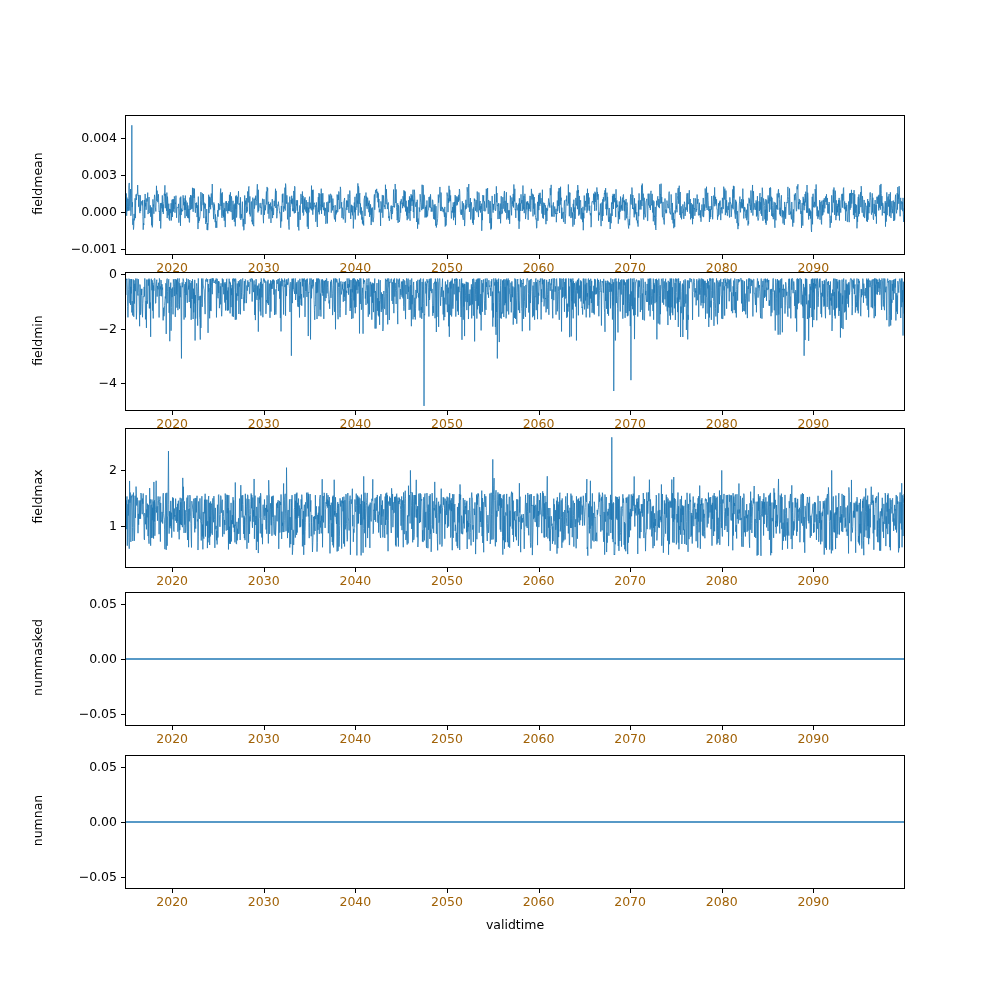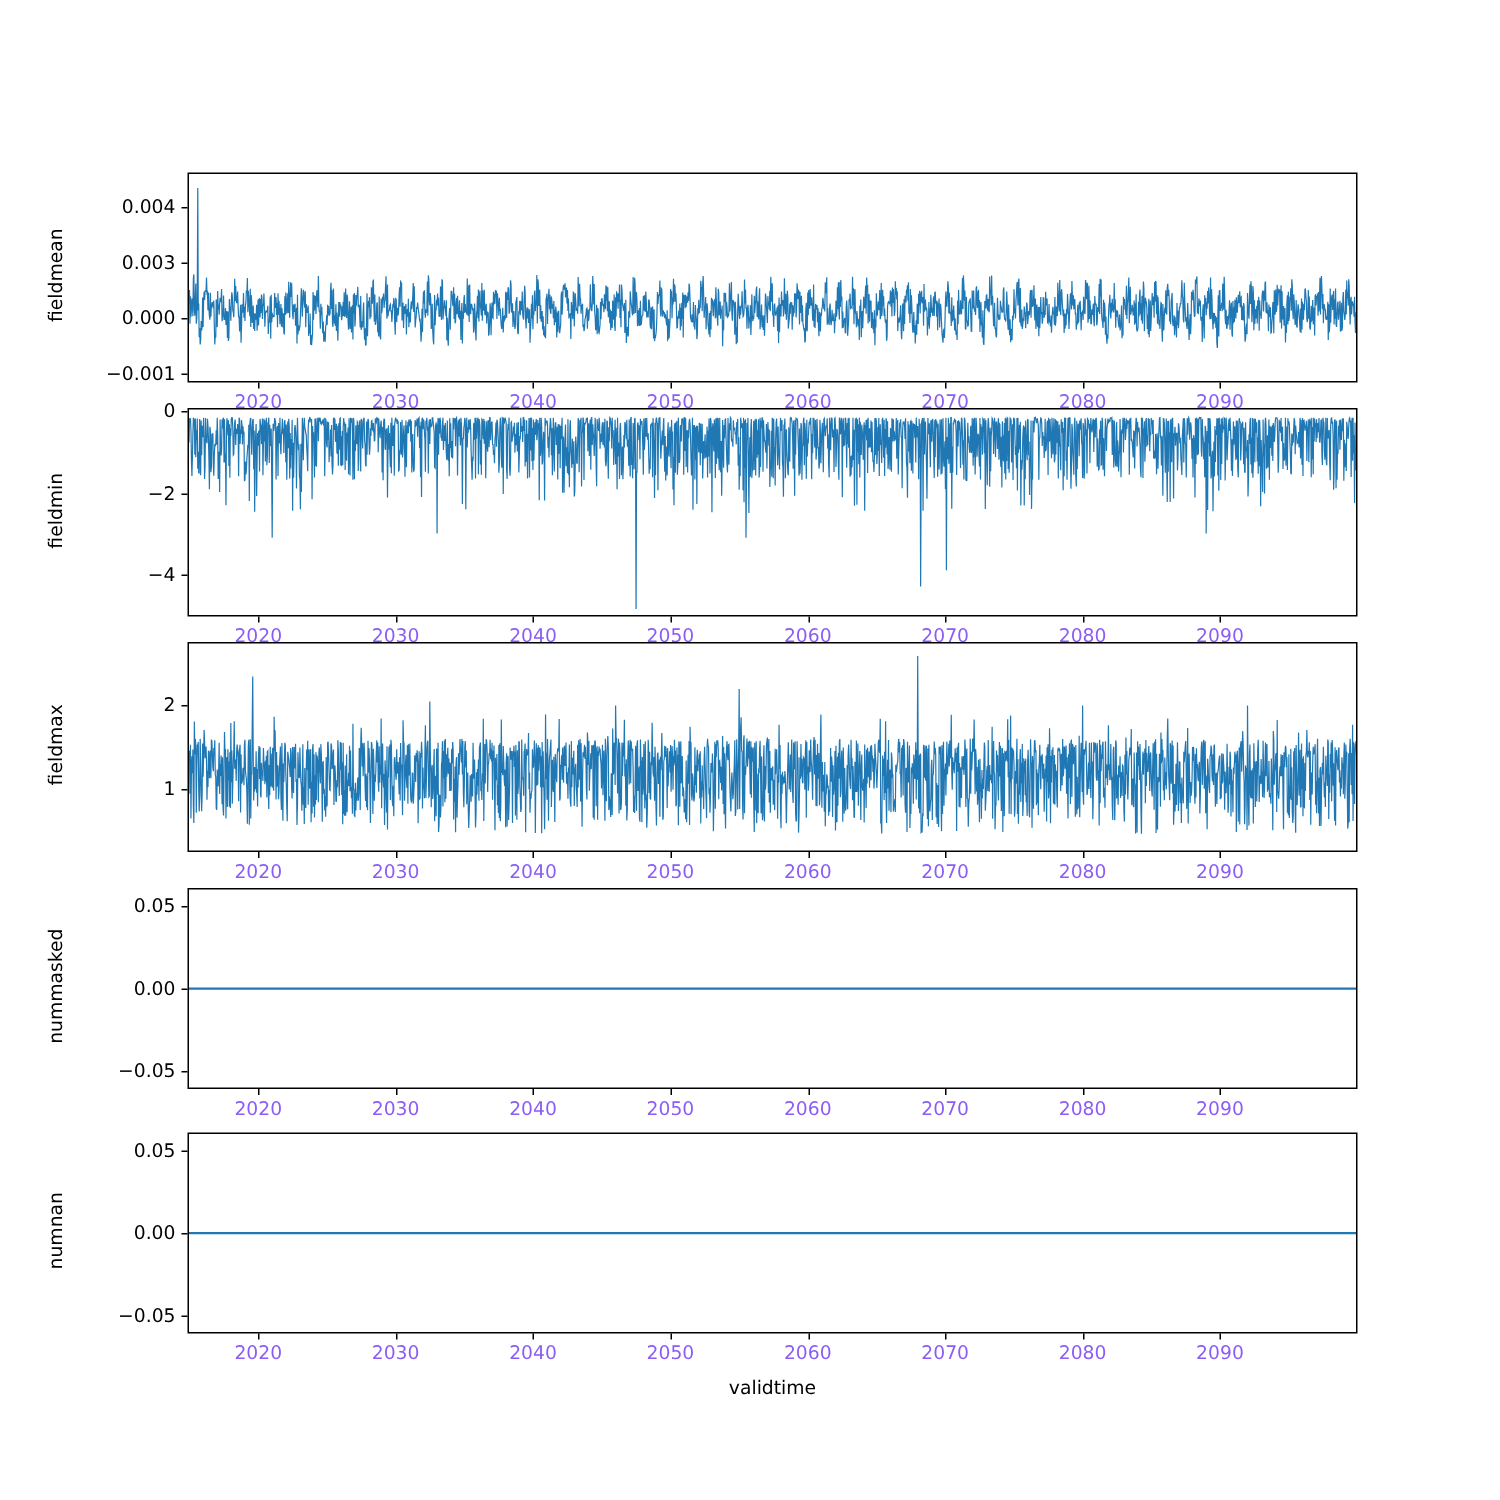--- a/index.html
+++ b/index.html
@@ -49,21 +49,21 @@
   .ytick {
     position: absolute;
     font-size: 12.5px;
     color: #000;
     text-align: right;
     white-space: nowrap;
   }
   .xtick {
     position: absolute;
     font-size: 12.5px;
-    color: #8b5cf6;
+    color: #a16207;
     text-align: center;
     white-space: nowrap;
   }
   .tickmark {
     position: absolute;
     background: #000;
   }
   .xlabel {
     position: absolute;
     font-size: 12.5px;

